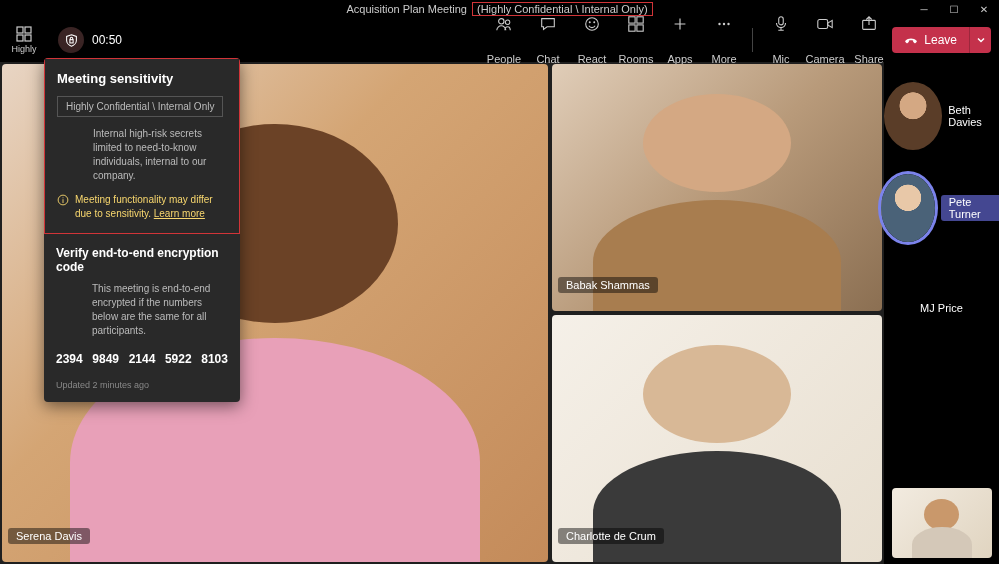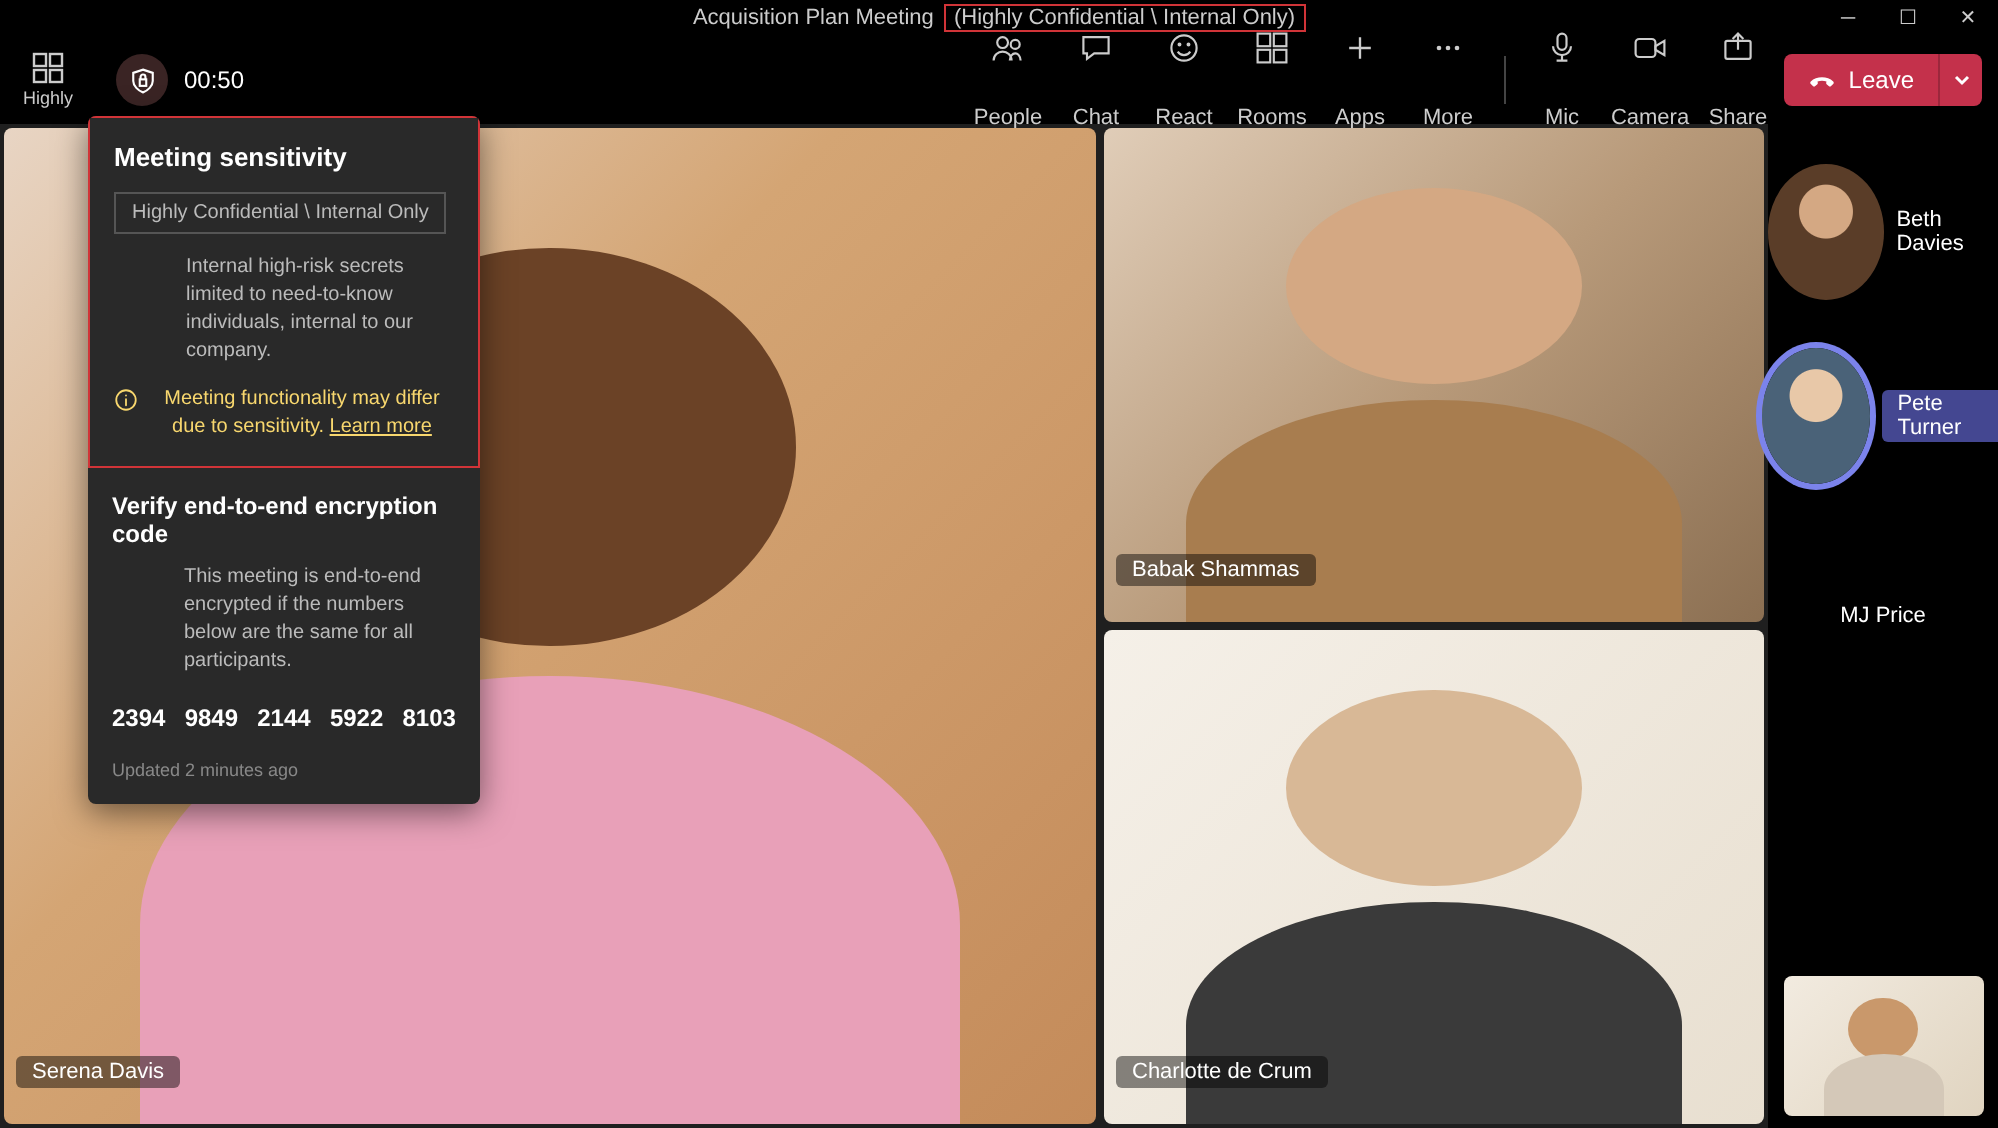--- a/index.html
+++ b/index.html
@@ -246,21 +246,20 @@
       line-height: 1.4;
       margin-bottom: 10px;
       margin-left: 36px;
     }
     .warning-row {
       display: flex;
       gap: 6px;
       font-size: 10px;
       color: #f8d76e;
       line-height: 1.4;
-      text-align: center;
     }
     .warning-row a { color: #f8d76e; text-decoration: underline; }
     .popover-section2 { padding: 12px; }
     .verify-title { font-size: 12px; font-weight: 600; margin-bottom: 8px; }
     .code-row {
       display: flex;
       justify-content: space-between;
       font-size: 12px;
       font-weight: 700;
       margin: 14px 0;

